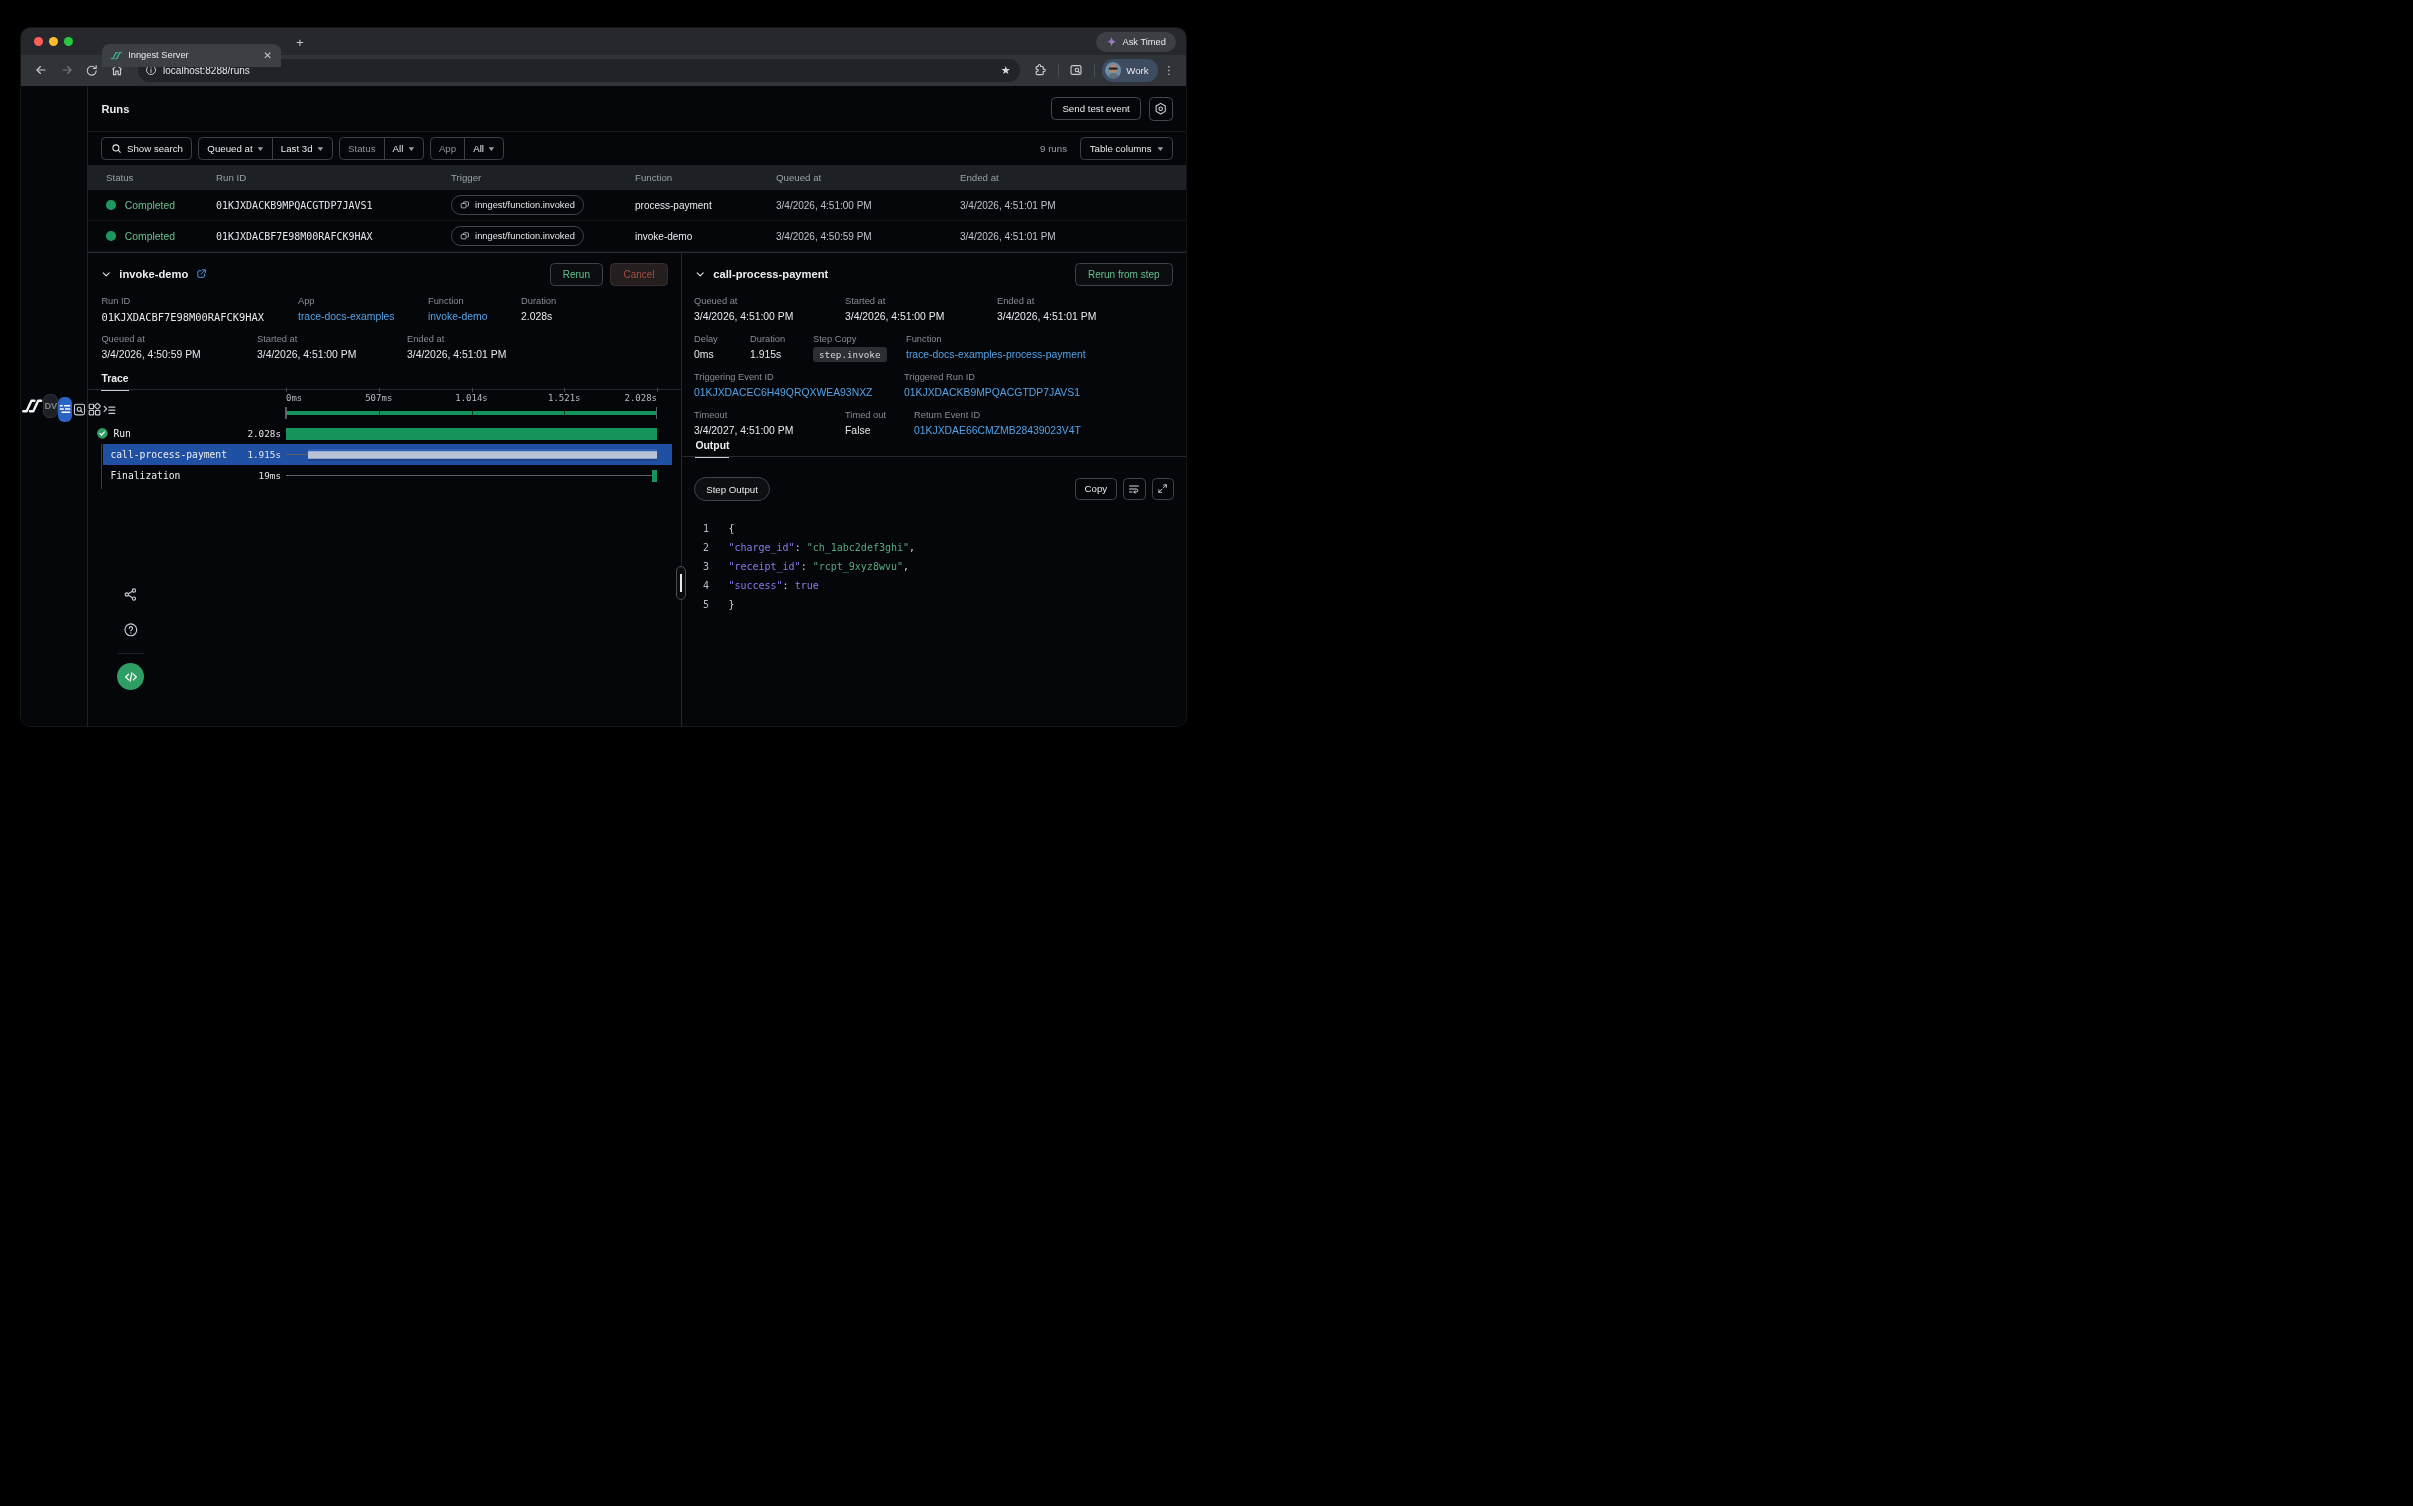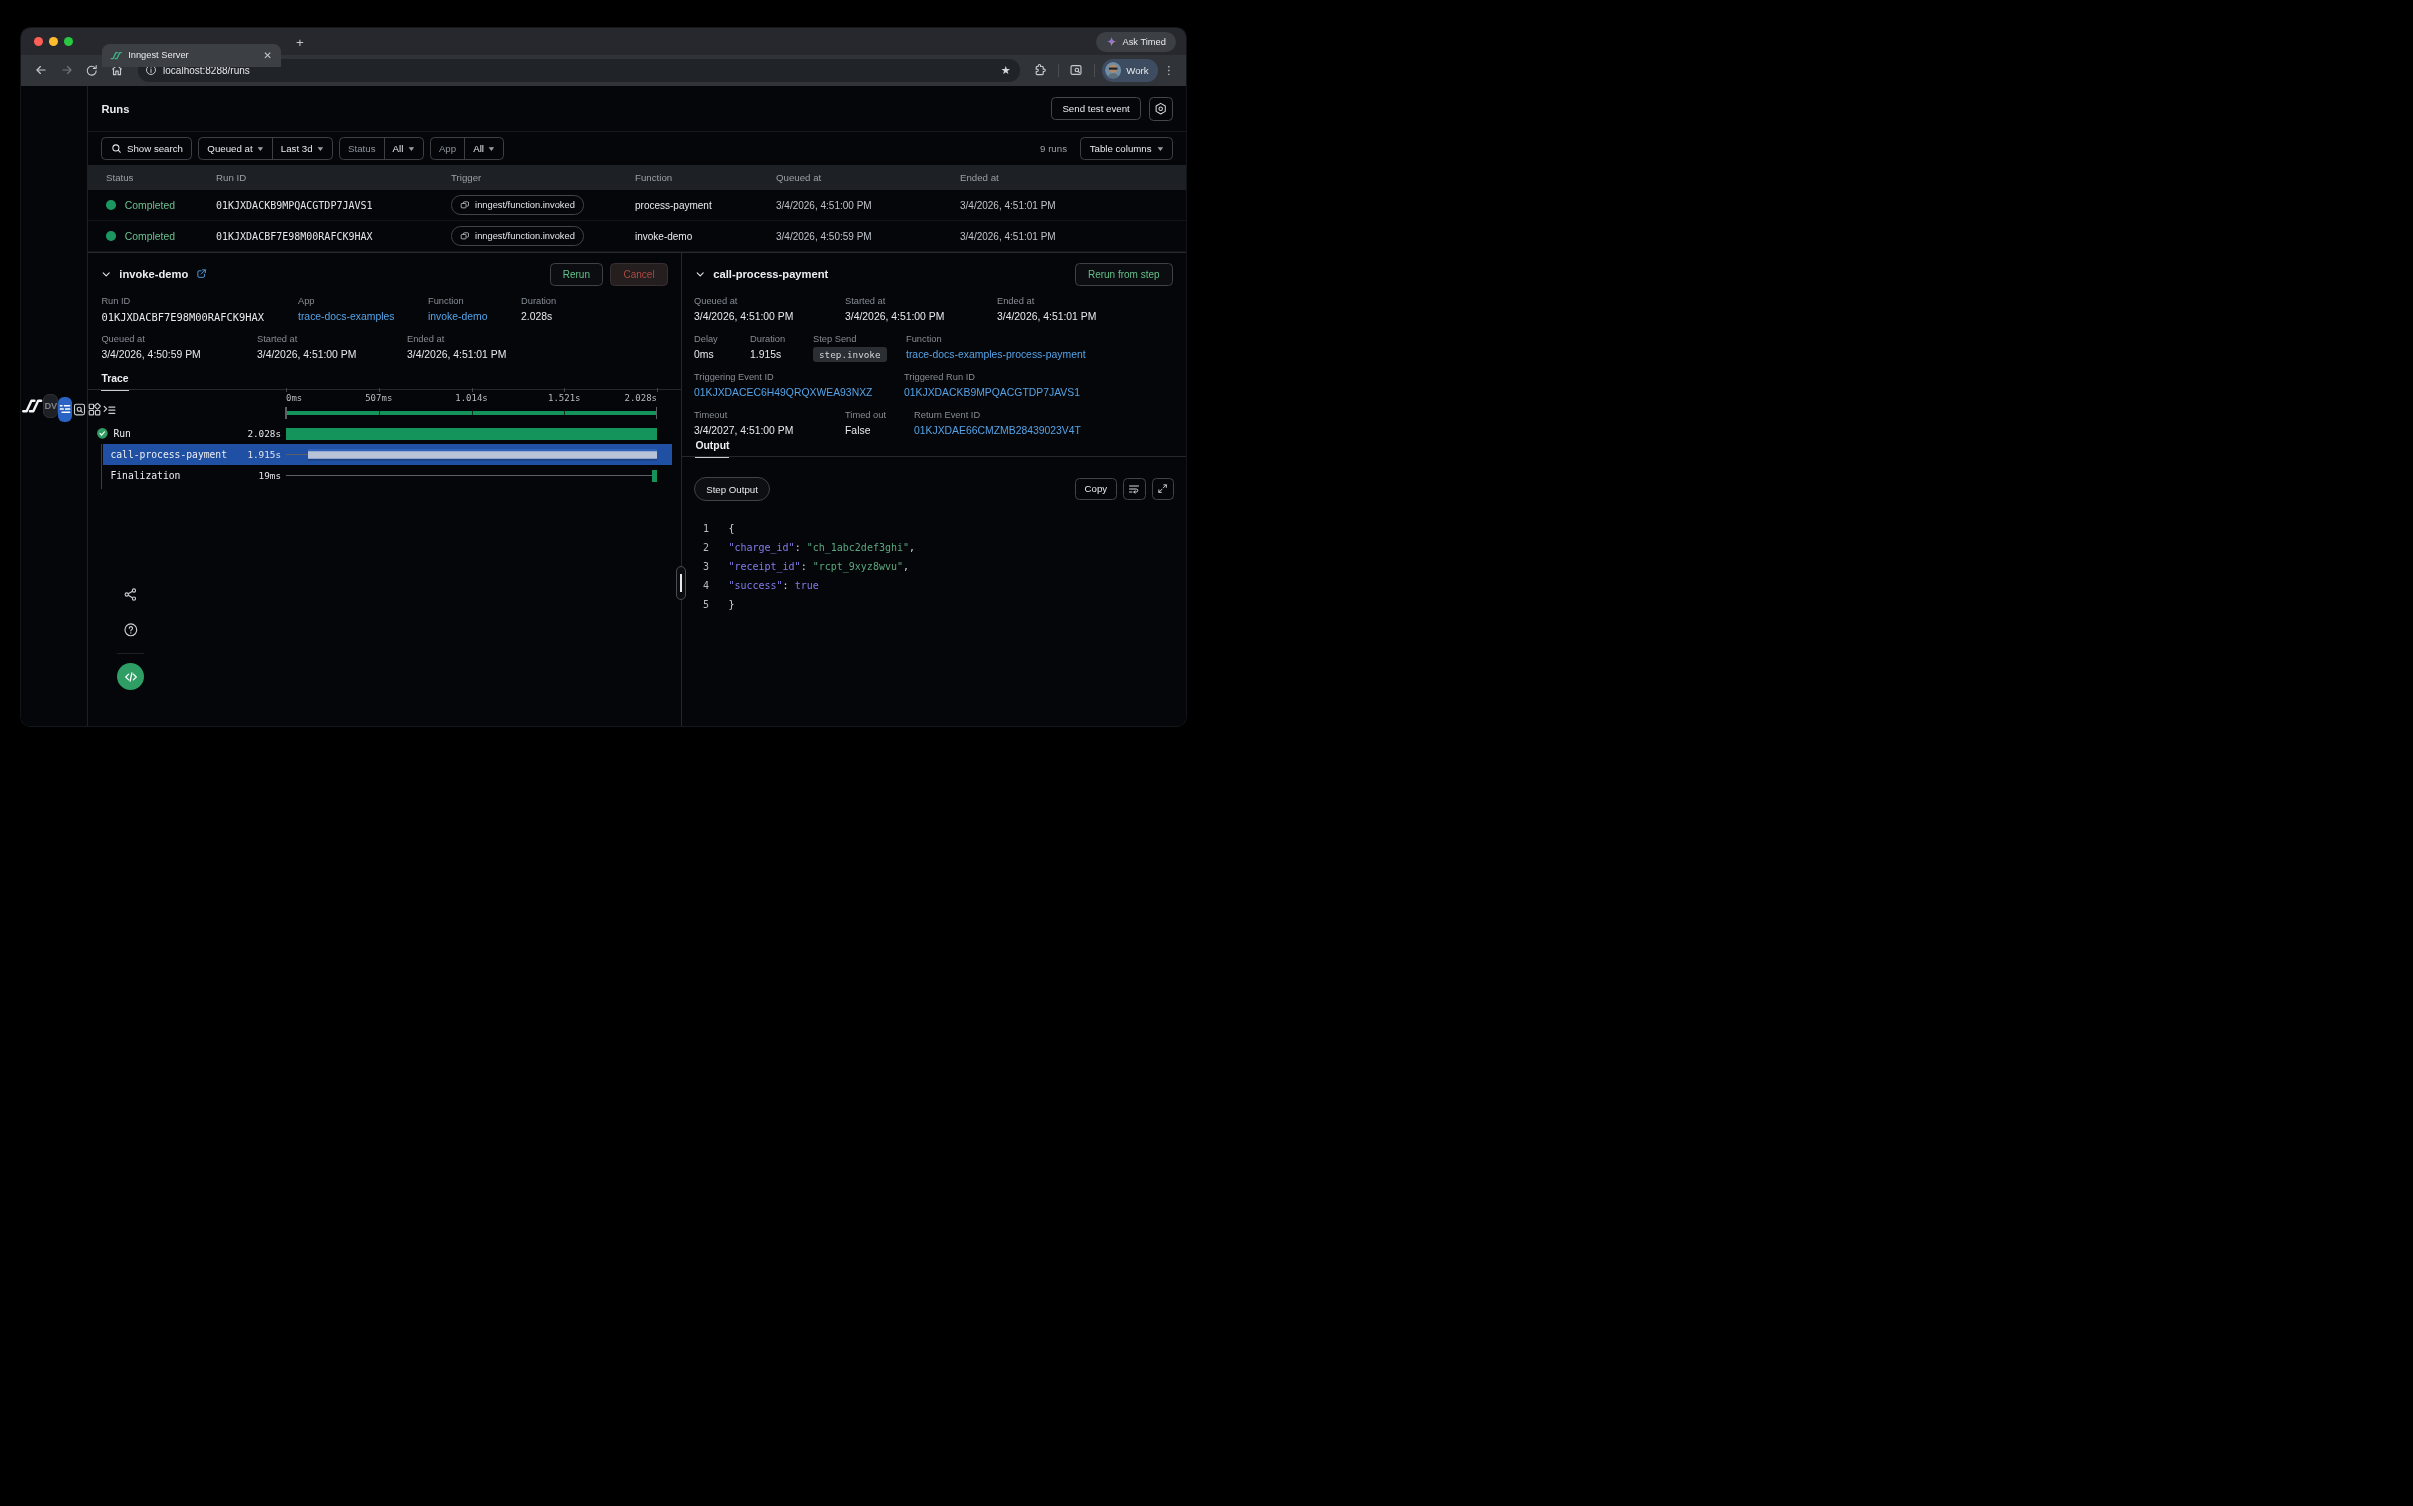--- a/index.html
+++ b/index.html
@@ -600,21 +600,21 @@
           <div class="frow" style="top:81px">
               <div class="field" style="left: 12px;">
                 <div class="flabel">Delay</div>
                 <div class="fvalue">0ms</div>
               </div>
               <div class="field" style="left: 68px;">
                 <div class="flabel">Duration</div>
                 <div class="fvalue">1.915s</div>
               </div>
               <div class="field" style="left: 131px;">
-                <div class="flabel">Step Send</div>
+                <div class="flabel">Step Copy</div>
                 <div class="fvalue"><span class="chip">step.invoke</span></div>
               </div>
               <div class="field" style="left: 224px;">
                 <div class="flabel">Function</div>
                 <div class="fvalue link">trace-docs-examples-process-payment</div>
               </div>
             </div>
           <div class="frow" style="top:119px">
               <div class="field" style="left: 12px;">
                 <div class="flabel">Triggering Event ID</div>

